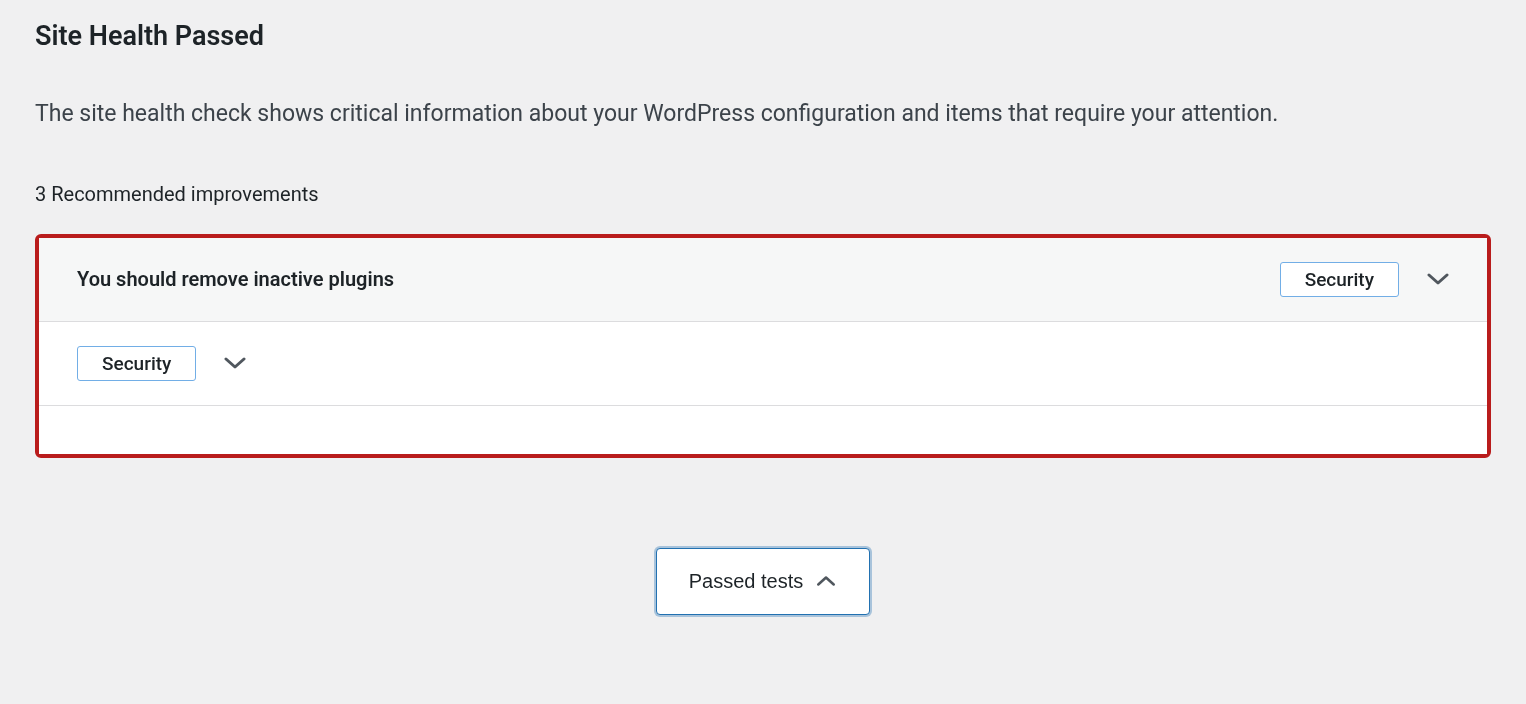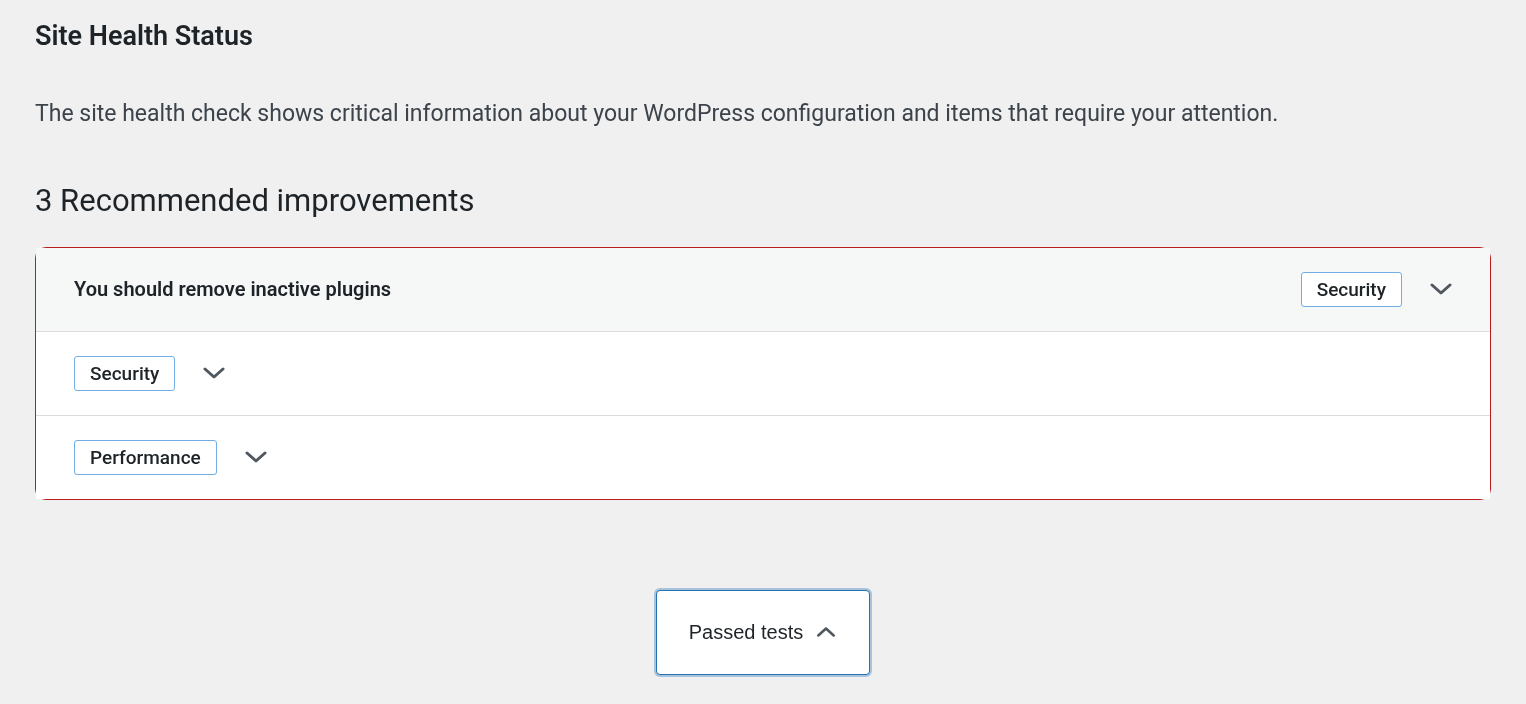--- a/index.html
+++ b/index.html
@@ -20,28 +20,28 @@
       color: #1d2327;
       margin-bottom: 45px;
     }
     p.description {
       font-size: 23px;
       color: #3c434a;
       line-height: 1.5;
       margin-bottom: 50px;
     }
     h3.section-heading {
-      font-size: 31px;
+      font-size: 20px;
       font-weight: 400;
       color: #1d2327;
       margin-bottom: 28px;
     }
     .accordion {
-      border: 1px solid #b91c1c;
-      border-radius: 11px;
+      border: 4px solid #b91c1c;
+      border-radius: 6px;
     }
     .accordion-item {
       background: #fff;
       border-bottom: 1px solid #dcdcde;
     }
     .accordion-item:first-child {
       background: #f6f7f7;
     }
     .accordion-item:last-child {
       border-bottom: none;
@@ -58,21 +58,21 @@
       font-weight: 600;
       color: #1d2327;
     }
     .accordion-right {
       display: flex;
       align-items: center;
       gap: 28px;
     }
     .badge {
       display: inline-block;
-      padding: 5px 15px;
+      padding: 5px 24px;
       font-size: 19px;
       font-weight: 500;
       background: #fff;
       color: #1d2327;
       border: 1px solid #72aee6;
       border-radius: 3px;
     }
     .chevron {
       width: 22px;
       height: 22px;
@@ -88,36 +88,36 @@
       text-align: center;
       margin-top: 90px;
     }
     .passed-tests-button {
       display: inline-flex;
       align-items: center;
       gap: 12px;
       background: #fff;
       border: 1px solid #2271b1;
       border-radius: 4px;
-      padding: 30px 32px;
+      padding: 21px 32px;
       font-size: 20px;
       font-weight: 400;
       color: #1d2327;
       cursor: pointer;
       box-shadow: 0 0 0 2px rgba(34,113,177,0.35);
     }
     .passed-tests-button .chevron svg {
       width: 20px;
       height: 12px;
     }
   </style>
 </head>
 <body>
 
-<h2 class="page-title">Site Health Status</h2>
+<h2 class="page-title">Site Health Passed</h2>
 
 <p class="description">The site health check shows critical information about your WordPress configuration and items that require your attention.</p>
 
 <h3 class="section-heading">3 Recommended improvements</h3>
 
 <div class="accordion">
 
   <div class="accordion-item">
     <div class="accordion-header">
       <span class="accordion-title">You should remove inactive plugins</span>
@@ -140,28 +140,20 @@
           <svg viewBox="0 0 22 14" fill="none" stroke="#50575e" stroke-width="3" stroke-linecap="round" stroke-linejoin="round">
               <polyline points="2,3 11,11 20,3"></polyline>
             </svg>
         </span>
       </div>
     </div>
   </div>
 
   <div class="accordion-item">
     <div class="accordion-header">
-      <div class="accordion-right">
-        <span class="badge">Performance</span>
-        <span class="chevron">
-          <svg viewBox="0 0 22 14" fill="none" stroke="#50575e" stroke-width="3" stroke-linecap="round" stroke-linejoin="round">
-              <polyline points="2,3 11,11 20,3"></polyline>
-            </svg>
-        </span>
-      </div>
     </div>
   </div>
 
 </div>
 
 <div class="passed-tests-wrapper">
   <button class="passed-tests-button">
     <span>Passed tests</span>
     <span class="chevron">
       <svg viewBox="0 0 22 14" fill="none" stroke="#50575e" stroke-width="3" stroke-linecap="round" stroke-linejoin="round">

